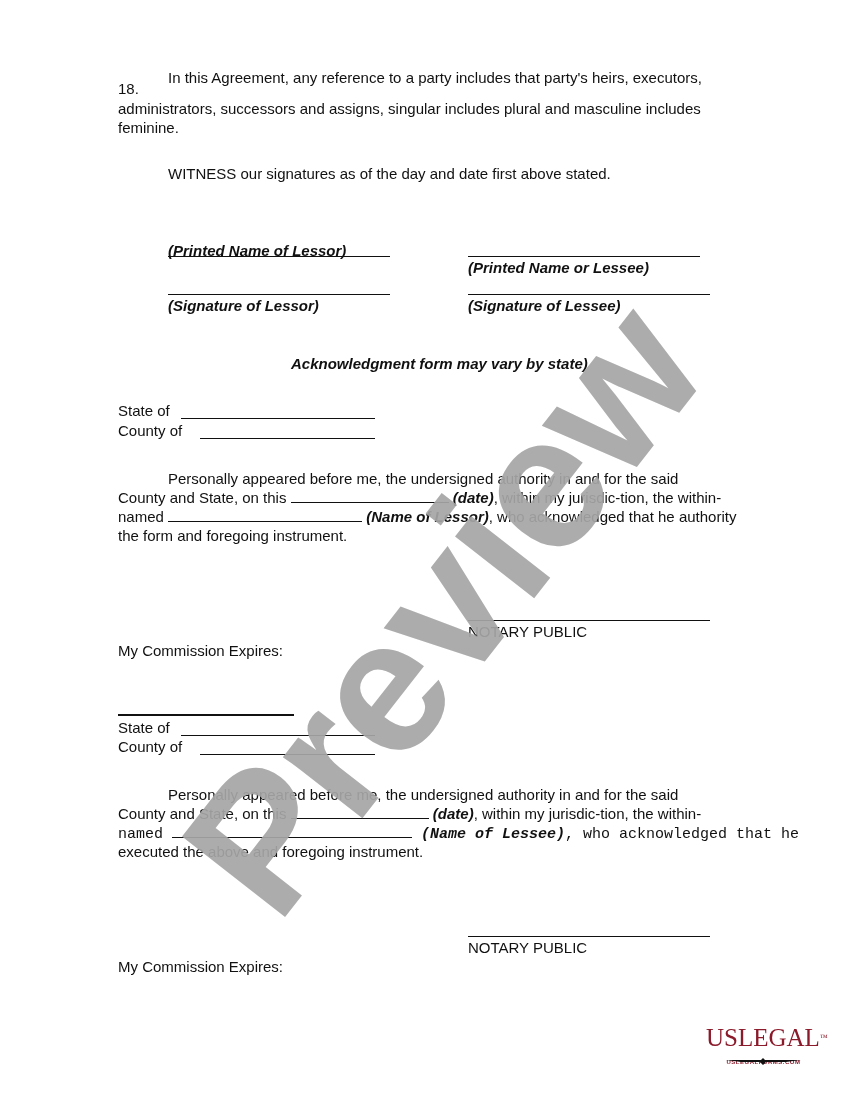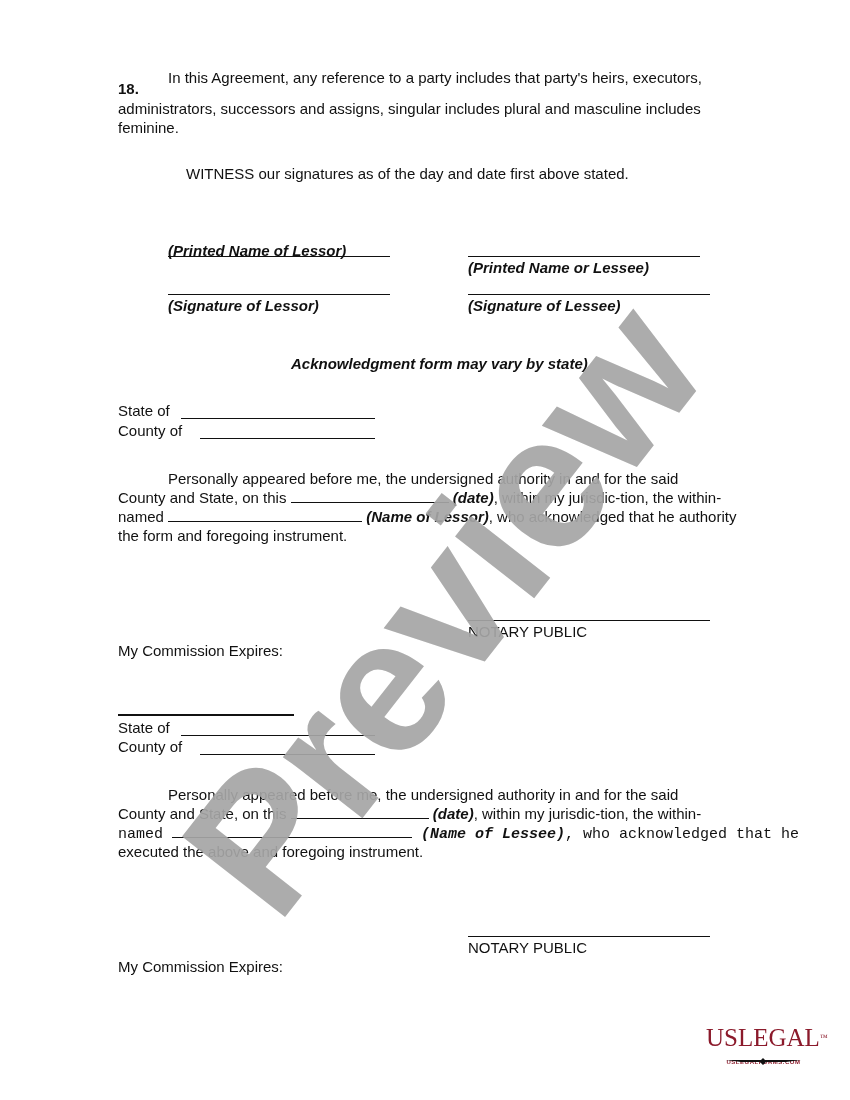--- a/index.html
+++ b/index.html
@@ -1,19 +1,19 @@
 <!DOCTYPE html>
 <html><head>
 <meta charset="utf-8">
 <style>
   html, body { margin:0; padding:0; background:#ffffff; }
   body { width:850px; height:1100px; position:relative; overflow:hidden;
          font-family:"Liberation Sans", sans-serif; color:#111; font-size:15px; }
   .t { position:absolute; white-space:nowrap; line-height:19px; }
-  .b { font-weight:bold; }
+  .b { font-weight:normal; }
   .bi { font-weight:bold; font-style:italic; }
   .line { position:absolute; height:0; border-top:1px solid #111; }
   .u { display:inline-block; border-bottom:1px solid #111; height:14px; vertical-align:baseline; }
   .watermark { position:absolute; left:90px; top:500px; font-family:"Liberation Sans", sans-serif;
                font-weight:bold; font-size:190px; color:#a6a6a6; opacity:0.92;
                transform:rotate(-52deg); transform-origin:center; white-space:nowrap;
                pointer-events:none; letter-spacing:-2px; }
   .logo { position:absolute; left:706px; top:1025px; width:115px; text-align:center; }
   .logo-main { font-family:"Liberation Serif", serif; font-size:25px; color:#8b1a2b; letter-spacing:0px; line-height:26px; }
   .logo-tm { font-size:8px; vertical-align:top; color:#8b1a2b; }
@@ -21,21 +21,21 @@
   .logo-sub { font-size:6px; color:#8b1a2b; letter-spacing:0.5px; font-weight:bold; }
 </style>
 </head>
 <body>
 
 <div class="t b" style="left:118px; top:79px;">18.</div>
 <div class="t" style="left:168px; top:68px;">In this Agreement, any reference to a party includes that party's heirs, executors,</div>
 <div class="t" style="left:118px; top:99px;">administrators, successors and assigns, singular includes plural and masculine includes</div>
 <div class="t" style="left:118px; top:118px;">feminine.</div>
 
-<div class="t" style="left:168px; top:164px;margin-left:18px;">WITNESS our signatures as of the day and date first above stated.</div>
+<div class="t" style="left:168px; top:164px;">WITNESS our signatures as of the day and date first above stated.</div>
 
 <div class="line" style="left:168px; top:256px; width:222px;"></div>
 <div class="line" style="left:468px; top:256px; width:232px;"></div>
 <div class="t bi" style="left:168px; top:241px;">(Printed Name of Lessor)</div>
 <div class="t bi" style="left:468px; top:258px;font-style:italic;">(Printed Name or Lessee)</div>
 
 <div class="line" style="left:168px; top:294px; width:222px;"></div>
 <div class="line" style="left:468px; top:294px; width:242px;"></div>
 <div class="t bi" style="left:168px; top:296px;">(Signature of Lessor)</div>
 <div class="t bi" style="left:468px; top:296px;">(Signature of Lessee)</div>

